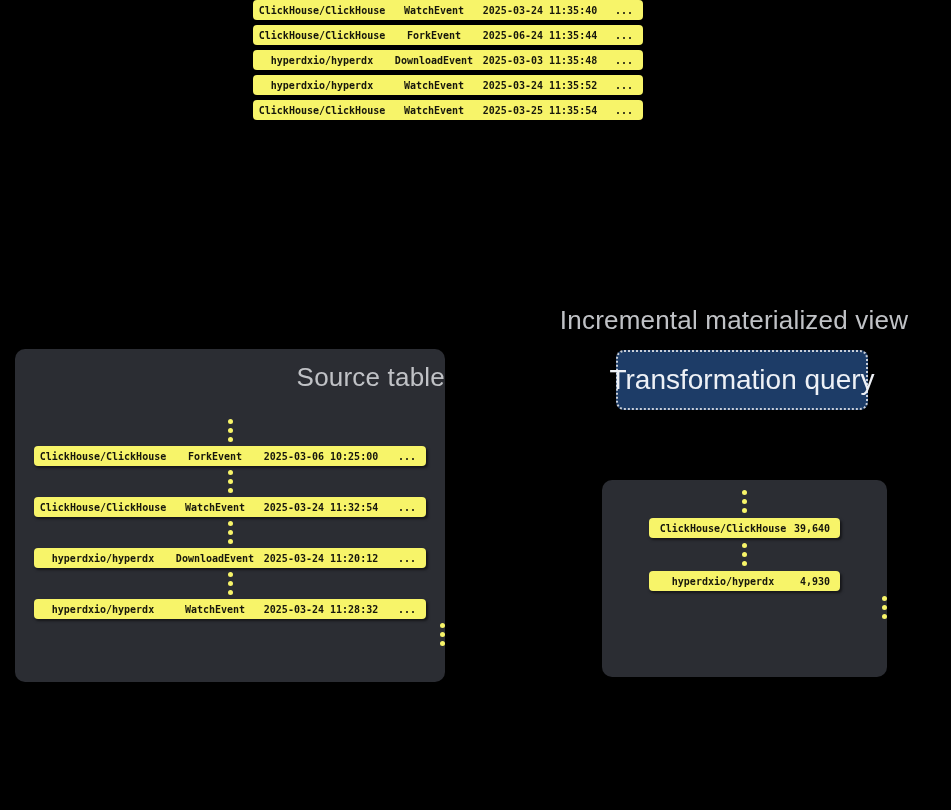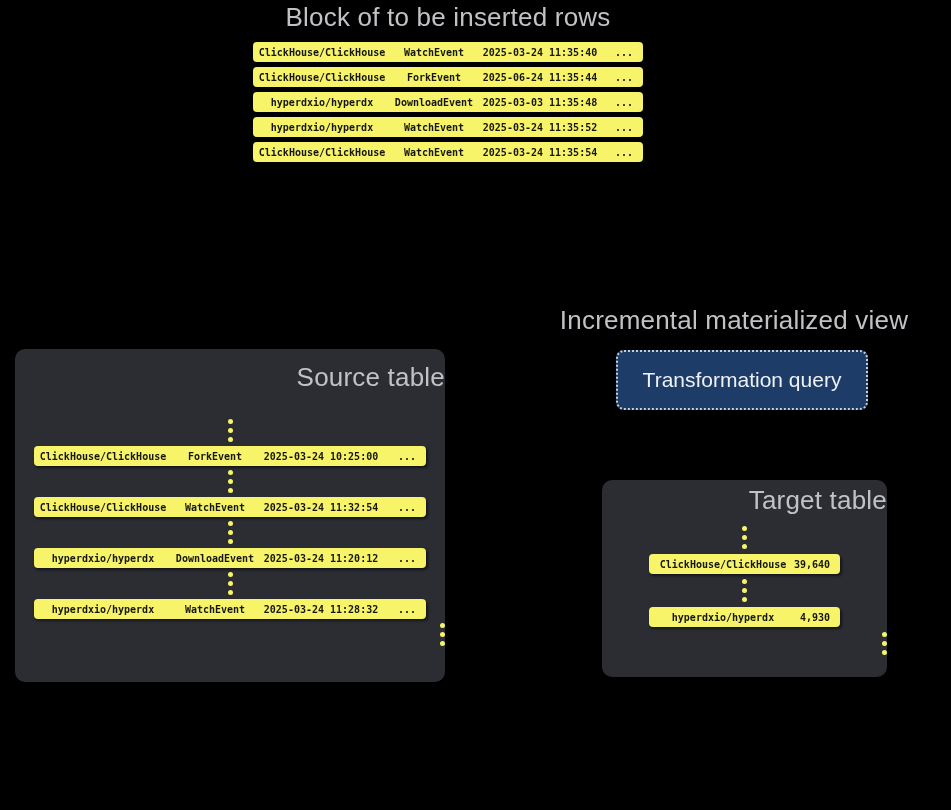--- a/index.html
+++ b/index.html
@@ -133,36 +133,35 @@
     position: absolute;
     left: 616px;
     top: 350px;
     width: 252px;
     height: 60px;
     box-sizing: border-box;
     background: var(--button_blue, #1d3c67);
     border: 2px dotted var(--button_border, #c9cfd9);
     border-radius: 8px;
     color: var(--button_text, #eef1f6);
-    font-size: 21px;
+    font-size: 28px;
     font-weight: 500;
     display: flex;
     align-items: center;
     justify-content: center;
     cursor: pointer;
     white-space: nowrap;
   }
 </style>
 </head>
 <body>
 
 <div class="stage">
 
   <div class="insert-block">
-    <div class="h-title">Block of to be inserted rows</div>
     <div class="rows">
   <div class="event-row">
     <span class="c">ClickHouse/ClickHouse</span>
     <span class="c">WatchEvent</span>
     <span class="c">2025-03-24 11:35:40</span>
     <span class="more">...</span>
   </div>
 
   <div class="event-row">
     <span class="c">ClickHouse/ClickHouse</span>
@@ -181,39 +180,39 @@
   <div class="event-row">
     <span class="c">hyperdxio/hyperdx</span>
     <span class="c">WatchEvent</span>
     <span class="c">2025-03-24 11:35:52</span>
     <span class="more">...</span>
   </div>
 
   <div class="event-row">
     <span class="c">ClickHouse/ClickHouse</span>
     <span class="c">WatchEvent</span>
-    <span class="c">2025-03-24 11:35:54</span>
+    <span class="c">2025-03-25 11:35:54</span>
     <span class="more">...</span>
   </div>
 </div>
   </div>
 
   <div class="panel source">
     <div class="h-title">Source table</div>
     <div class="rows">
   <div class="row-group">
     <div class="dots">
             <i></i>
             <i></i>
             <i></i>
           </div>
     <div class="event-row">
       <span class="c">ClickHouse/ClickHouse</span>
       <span class="c">ForkEvent</span>
-      <span class="c">2025-03-24 10:25:00</span>
+      <span class="c">2025-03-06 10:25:00</span>
       <span class="more">...</span>
     </div>
   </div>
 
   <div class="row-group">
     <div class="dots">
             <i></i>
             <i></i>
             <i></i>
           </div>
@@ -258,21 +257,20 @@
         <i></i>
         <i></i>
       </div>
   </div>
 
   <div class="mv-title h-title">Incremental materialized view</div>
 
   <div class="tq-button">Transformation query</div>
 
   <div class="panel target">
-    <div class="h-title">Target table</div>
     <div class="rows">
   <div class="row-group">
     <div class="dots">
             <i></i>
             <i></i>
             <i></i>
           </div>
     <div class="target-row">
       <span class="repo">ClickHouse/ClickHouse</span>
       <span class="count">39,640</span>

